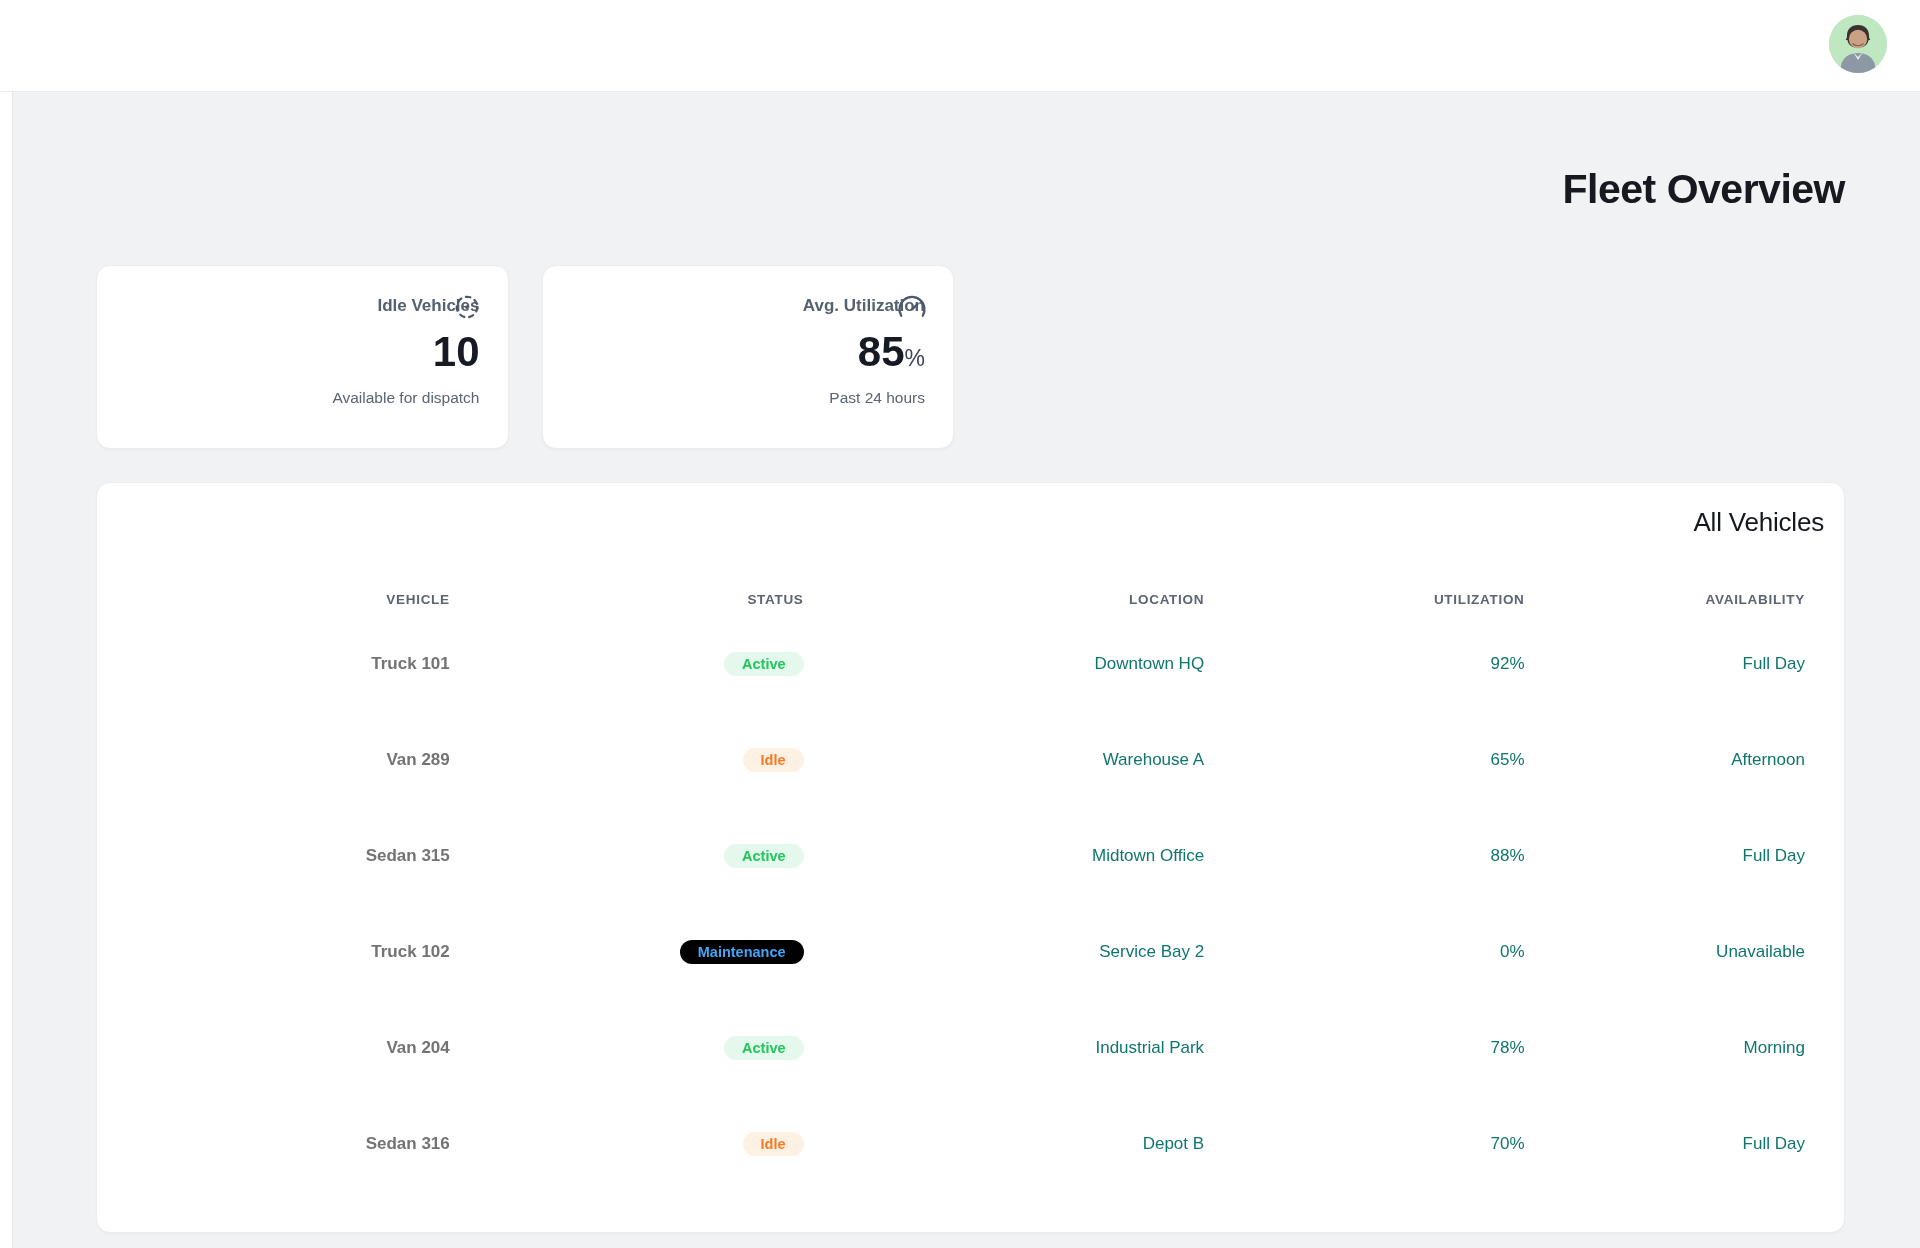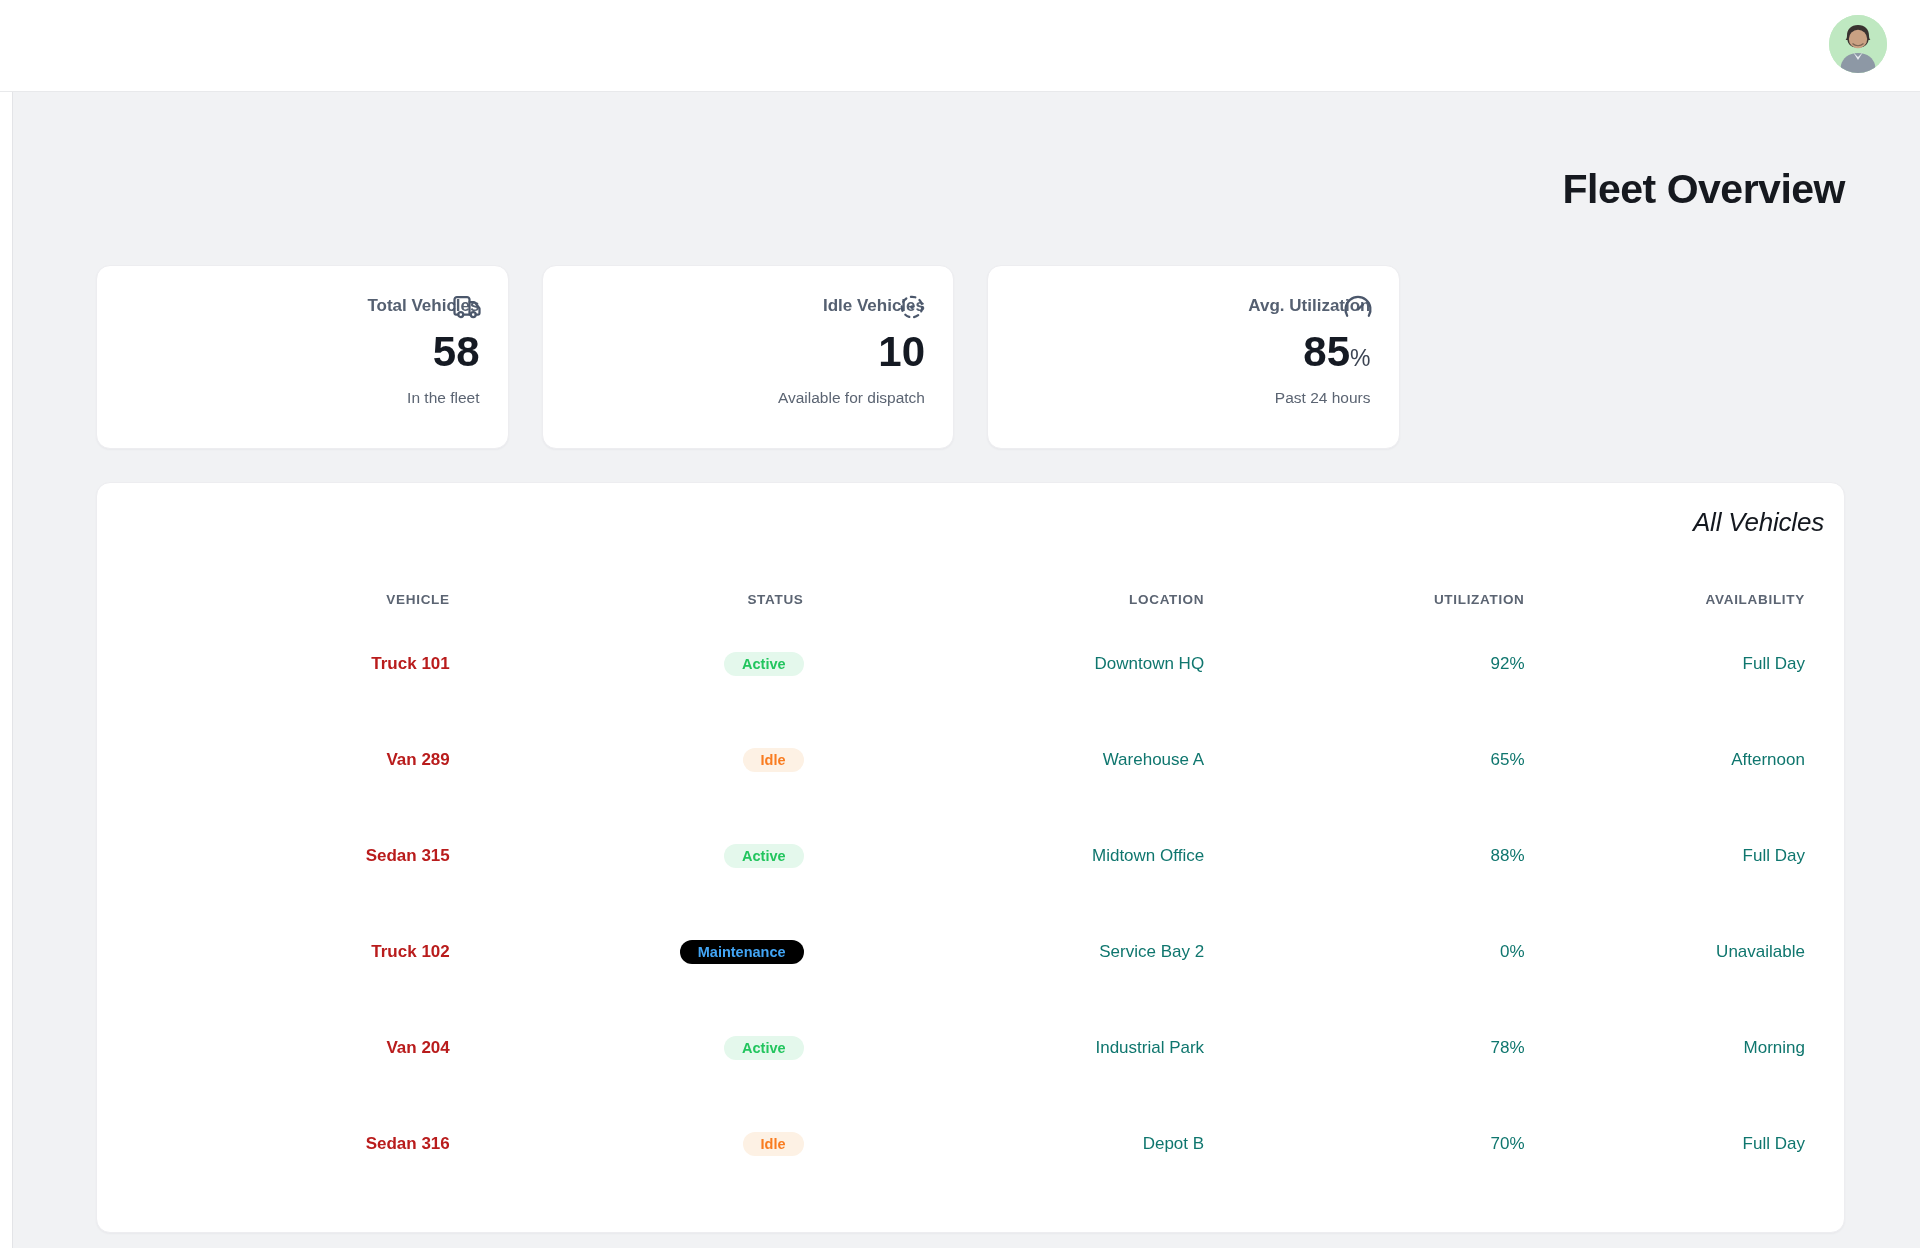--- a/index.html
+++ b/index.html
@@ -56,35 +56,35 @@
   }
   .stat-icon svg { width:30px; height:30px; }
 
   
   .table-card {
     margin-top:33px; background:#ffffff;
     border:1px solid #ededf0; border-radius:14px;
     box-shadow:0 1px 2px rgba(16,24,40,.04);
     padding:24px 20px 40px 20px; min-height:680px;
   }
-  .table-title { font-size:26px; font-weight:500; color:#14181f; letter-spacing:-.2px;font-style:italic; }
+  .table-title { font-size:26px; font-weight:500; color:#14181f; letter-spacing:-.2px; }
   .vtable { padding:0 19px; }
   .thead-row, .trow {
     display:grid;
     grid-template-columns:18.8% 21.2% 24% 19.2% 16.8%;
     align-items:center;
   }
   .thead-row { margin-top:54px; }
   .th {
     font-size:13.5px; font-weight:700; color:#5b6472;
     letter-spacing:.7px; text-transform:uppercase;
   }
   .rows { margin-top:9px; }
   .trow { height:96px; cursor:pointer; }
-  .cell-vehicle { font-size:17px; font-weight:600; color:#b91c1c; }
+  .cell-vehicle { font-size:17px; font-weight:600; color:#737373; }
   .cell { font-size:17px; font-weight:400; color:#0f766e; }
   .badge {
     display:inline-block; padding:5px 18px; border-radius:20px;
     font-size:14.5px; font-weight:700; line-height:1;
   }
 </style>
 </head>
 <body>
 
 <svg width="0" height="0" style="position:absolute" aria-hidden="true">
@@ -125,28 +125,20 @@
     </svg>
   </div>
 </div>
 
 <div class="left-rail"></div>
 
 <div class="content">
   <h1 class="page-title">Fleet Overview</h1>
 
   <div class="stats-row" id="stats-row">
-  <div class="stat-card">
-    <div class="stat-label">Total Vehicles</div>
-    <div class="stat-value"><span class="value-main">58</span><span class="value-suffix"></span></div>
-    <div class="stat-caption">In the fleet</div>
-    <span class="stat-icon"><svg>
-            <use href="#sym-truck-icon"></use>
-          </svg></span>
-  </div>
 
 
   <div class="stat-card">
     <div class="stat-label">Idle Vehicles</div>
     <div class="stat-value"><span class="value-main">10</span><span class="value-suffix"></span></div>
     <div class="stat-caption">Available for dispatch</div>
     <span class="stat-icon"><svg>
             <use href="#sym-circle-dashed-icon"></use>
           </svg></span>
   </div>

